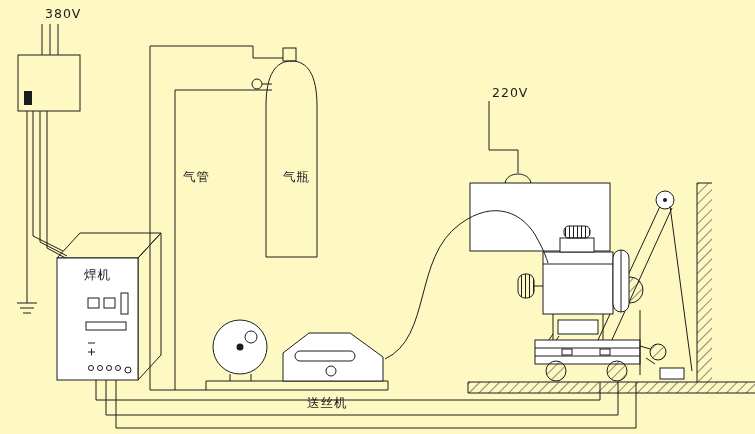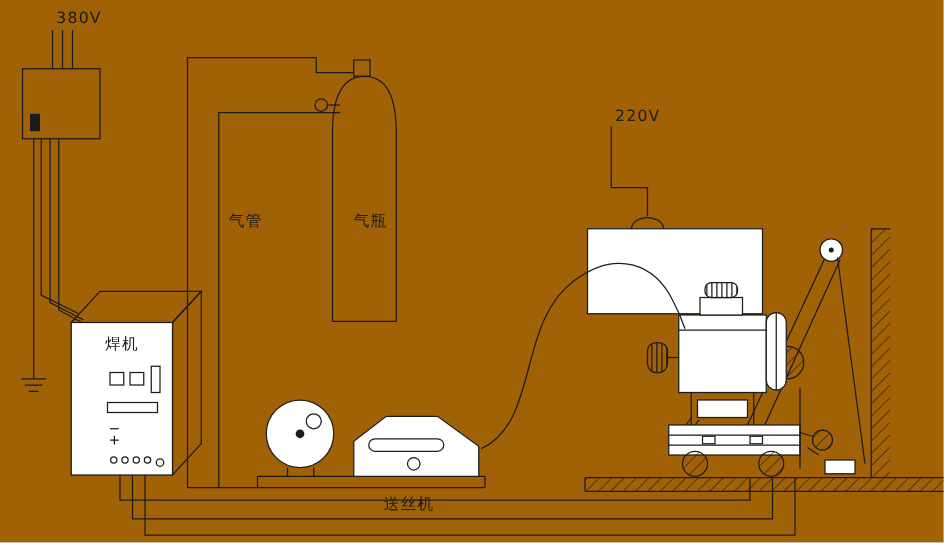--- a/index.html
+++ b/index.html
@@ -1,16 +1,16 @@
 <!DOCTYPE html>
 <html><head>
 <meta charset="utf-8">
 <style>
   html,body{margin:0;padding:0;background:#fff;}
-  #stage{position:relative;width:755px;height:434px;background:#a16207;overflow:hidden;
+  #stage{position:relative;width:755px;height:434px;background:#fef9c3;overflow:hidden;
          font-family:"DejaVu Sans", sans-serif;}
   svg{display:block;}
   .ln{stroke:#1c1c1c;stroke-width:1;fill:none;}
   .wh{stroke:#1c1c1c;stroke-width:1;fill:#ffffff;}
   .dk{fill:#1c1c1c;stroke:none;}
   .lbl{font-family:"DejaVu Sans", sans-serif;font-size:12.5px;fill:#1c1c1c;letter-spacing:1px;}
 </style>
 </head>
 <body>
 

